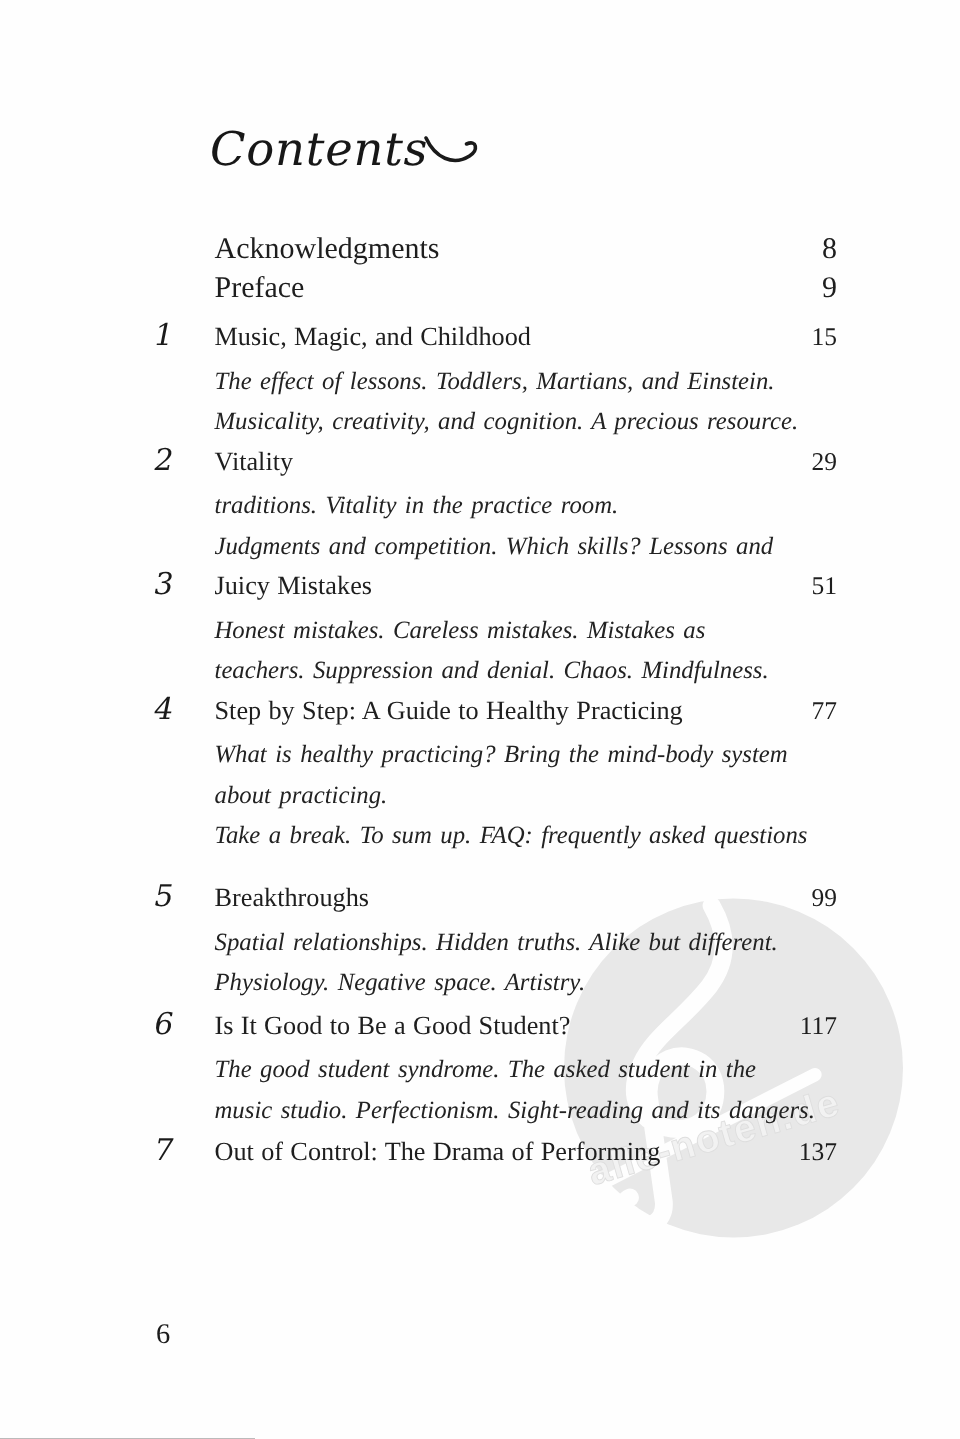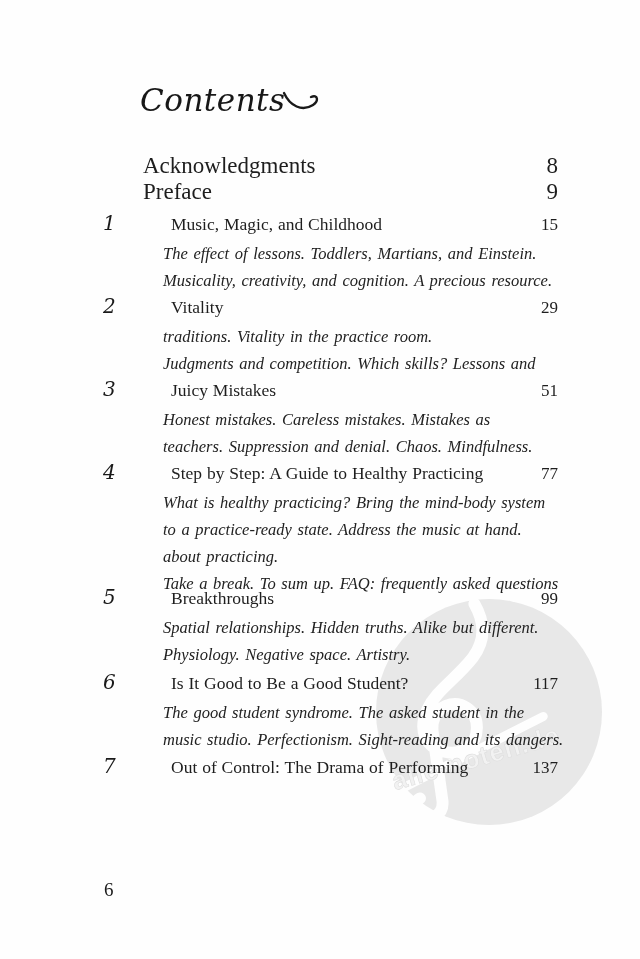--- a/index.html
+++ b/index.html
@@ -24,34 +24,34 @@
   
   .content{position:absolute;inset:0;z-index:2;}
   .page-title{
     position:absolute;left:140px;top:82px;font-style:italic;font-size:31px;
     letter-spacing:.5px;color:#171717;font-family:"DejaVu Serif","Liberation Serif",serif;
     white-space:nowrap;
   }
   .page-title .swash{display:inline-block;vertical-align:-4px;margin-left:-3px;}
   .front-matter{position:absolute;left:103px;top:153px;width:455px;}
   .fm-row{display:flex;justify-content:space-between;align-items:baseline;
-    padding-left:40px;line-height:26px;font-size:23px;word-spacing:.5px;text-align:right;}
+    padding-left:40px;line-height:26px;font-size:20px;word-spacing:.5px;text-align:right;}
   .entry{position:absolute;left:103px;width:455px;}
   .e1{top:213px}.e2{top:296px}.e3{top:379px}.e4{top:462px}
   .e5{top:587px}.e6{top:672px}.e7{top:756px}
   .num{position:absolute;left:0;top:-2px;font-style:italic;font-size:20px;
     color:#1a1a1a;font-family:"DejaVu Serif","Liberation Serif",serif;}
   .entry-body{margin-left:40px;}
   .title-row{display:flex;justify-content:space-between;align-items:baseline;
     line-height:22px;font-size:17.5px;word-spacing:.5px;}
-  .ch-title{white-space:nowrap;margin-left:28px;}
+  .ch-title{white-space:nowrap;}
   .ch-page{font-size:17px;}
   .desc{margin-top:4px;font-style:italic;font-size:16.5px;line-height:27px;
     color:#222;word-spacing:1.5px;}
-  .desc div{white-space:nowrap;margin-left:20px;}
+  .desc div{white-space:nowrap;}
   .folio{position:absolute;left:104px;top:879px;font-size:19px;color:#1c1c1c;}
 </style>
 </head>
 <body>
 
 <div class="page">
 
   <div class="watermark">
     <div class="wm-circle"></div>
     <svg class="wm-clef" width="110" height="238" viewBox="0 0 110 240">
@@ -124,21 +124,20 @@
 
     <div class="entry e4">
       <div class="num">4</div>
       <div class="entry-body">
         <div class="title-row">
           <span class="ch-title">Step by Step: A Guide to Healthy Practicing</span>
           <span class="ch-page">77</span>
         </div>
         <div class="desc">
           <div>What is healthy practicing? Bring the mind-body system</div>
-          <div>to a practice-ready state. Address the music at hand.</div>
           <div>about practicing.</div>
           <div>Take a break. To sum up. FAQ: frequently asked questions</div>
         </div>
       </div>
     </div>
 
     <div class="entry e5">
       <div class="num">5</div>
       <div class="entry-body">
         <div class="title-row">

